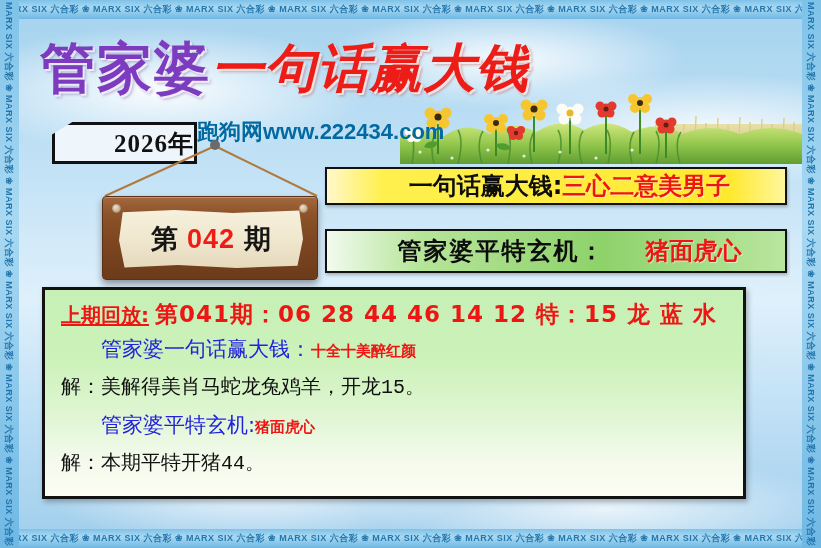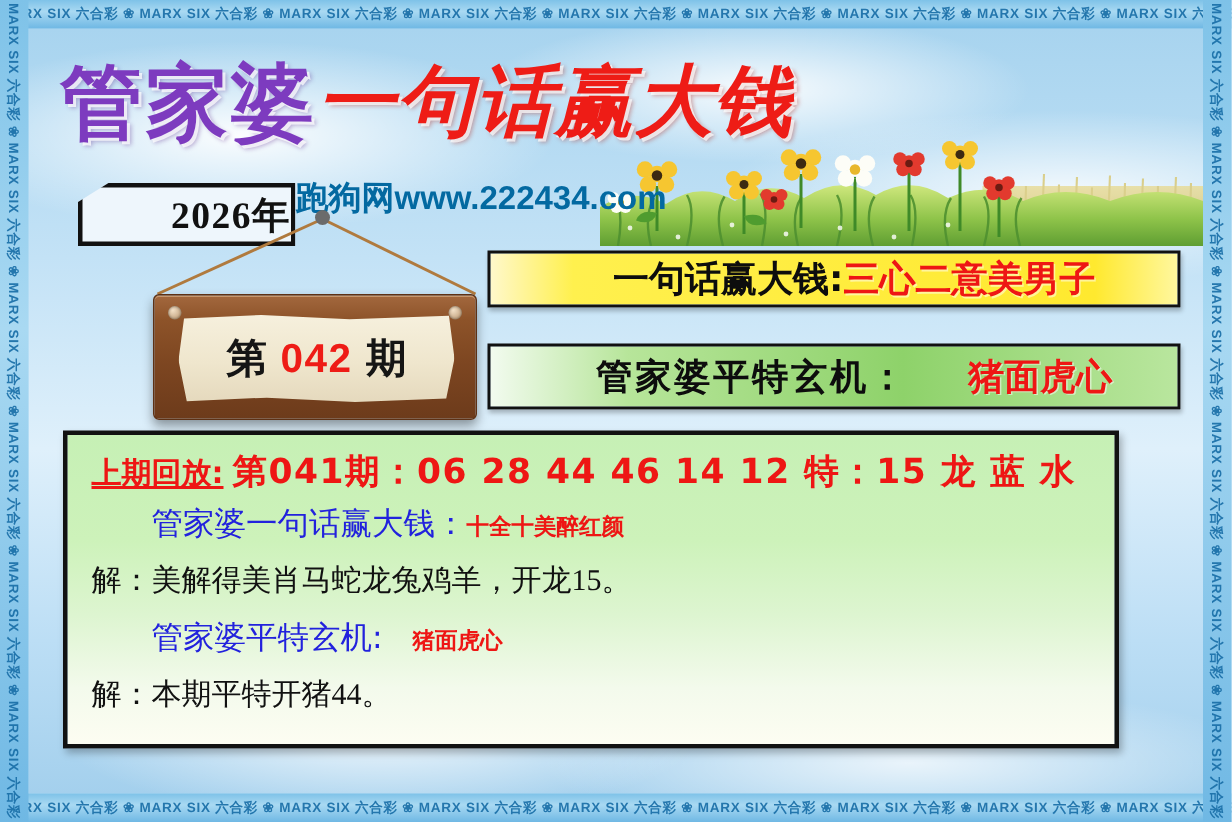--- a/index.html
+++ b/index.html
@@ -172,21 +172,21 @@
     width:704px; height:212px;
     background:linear-gradient(180deg,#c6f0b5 0%,#cdf2ba 34%,#ddf5d0 58%,#f3faec 82%,#fdfdf2 100%);
     border:3px solid #121212;
     box-shadow:2px 3px 5px rgba(0,0,0,.28);
     padding:9px 0 0 16px;
   }
   .line{ display:flex; align-items:baseline; white-space:nowrap; }
   .l1{ height:36px; }
   .l2{ height:38px; }
   .l3{ height:38px; }
-  .l4{ height:38px;gap:20px; }
+  .l4{ height:38px; }
   .l5{ height:38px; }
   .lbl-red{
     font-size:20px; font-weight:bold; color:#ee1614;
     font-family:"DejaVu Sans","Liberation Sans",sans-serif;
     text-decoration:underline;
     text-underline-offset:2px;
   }
   .val-red{
     font-size:23px; font-weight:bold; color:#ee1614;
     font-family:"DejaVu Sans","Liberation Sans",sans-serif;
@@ -197,21 +197,21 @@
     font-size:21px; font-weight:normal; color:#2222dd;
     font-family:"DejaVu Sans","Liberation Sans",sans-serif;
     margin-left:40px;
   }
   .val-red2{
     font-size:15px; font-weight:bold; color:#ee1614;
     font-family:"DejaVu Sans","Liberation Sans",sans-serif;
   }
   .explain{
     font-size:20px; color:#111;
-    font-family:Liberation Serif, serif;
+    font-family:Liberation Mono, monospace;
   }
 </style>
 </head>
 <body>
 
 <div id="page">
 
   <div id="sky"></div>
 
   <div id="meadow">

